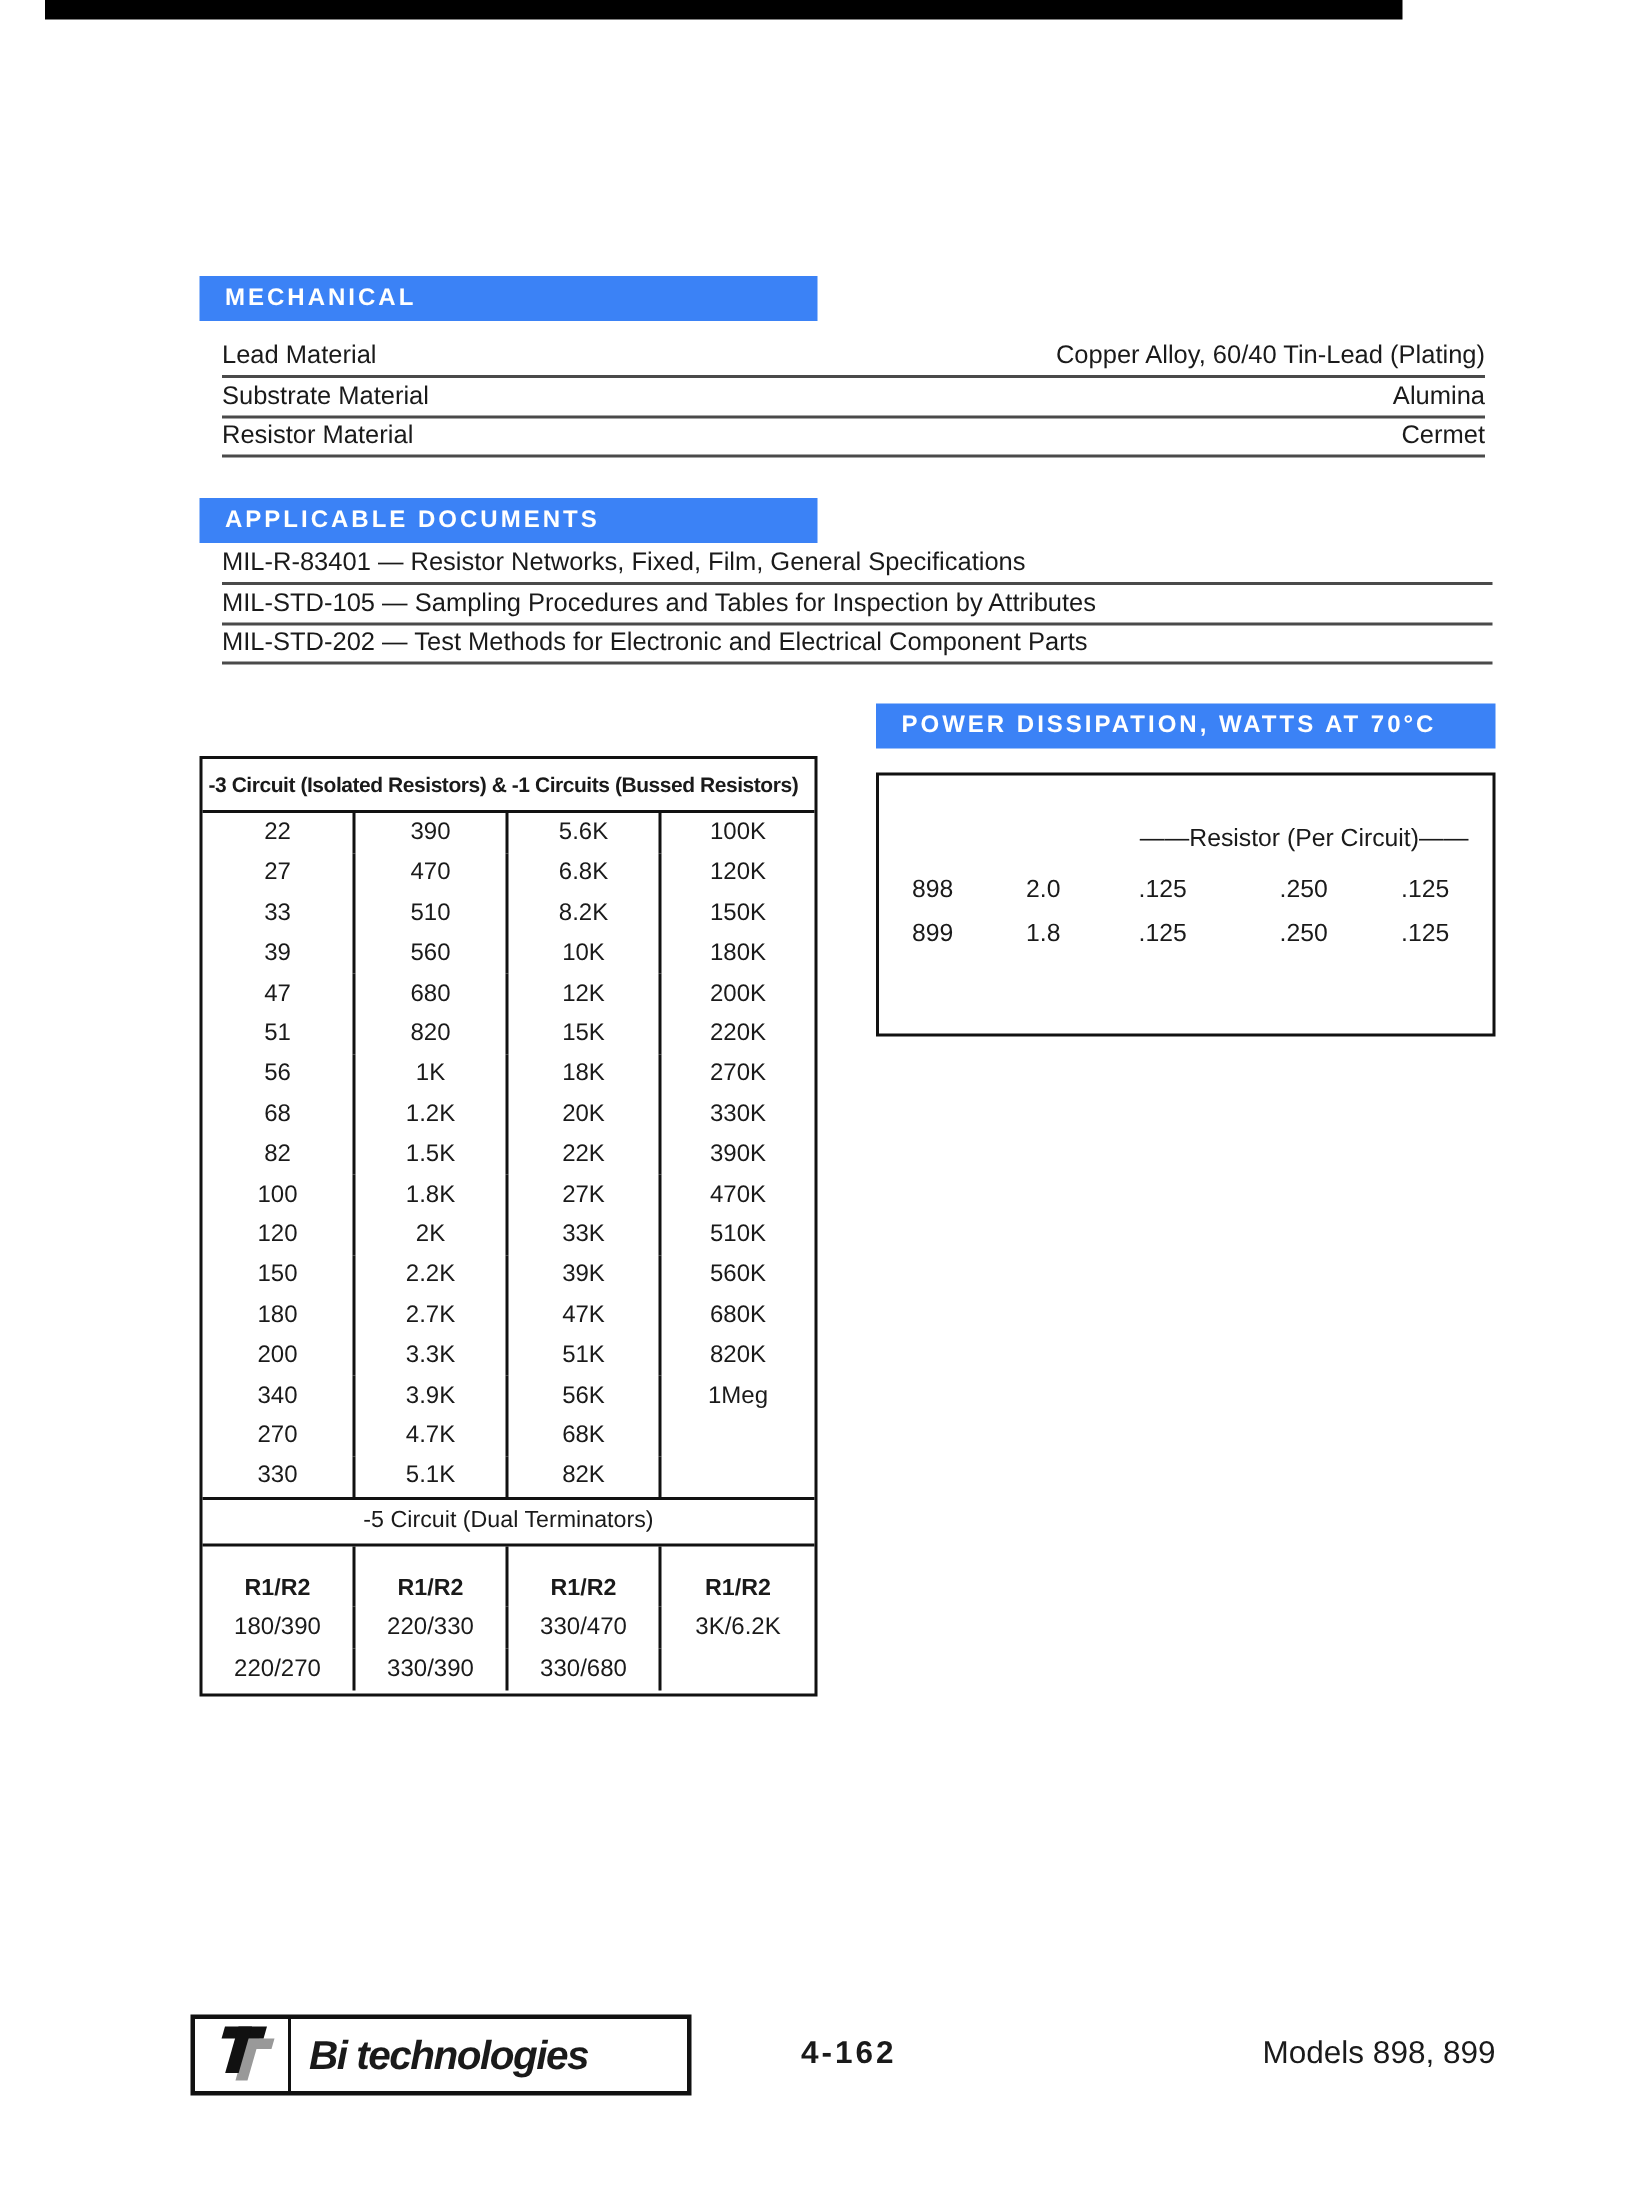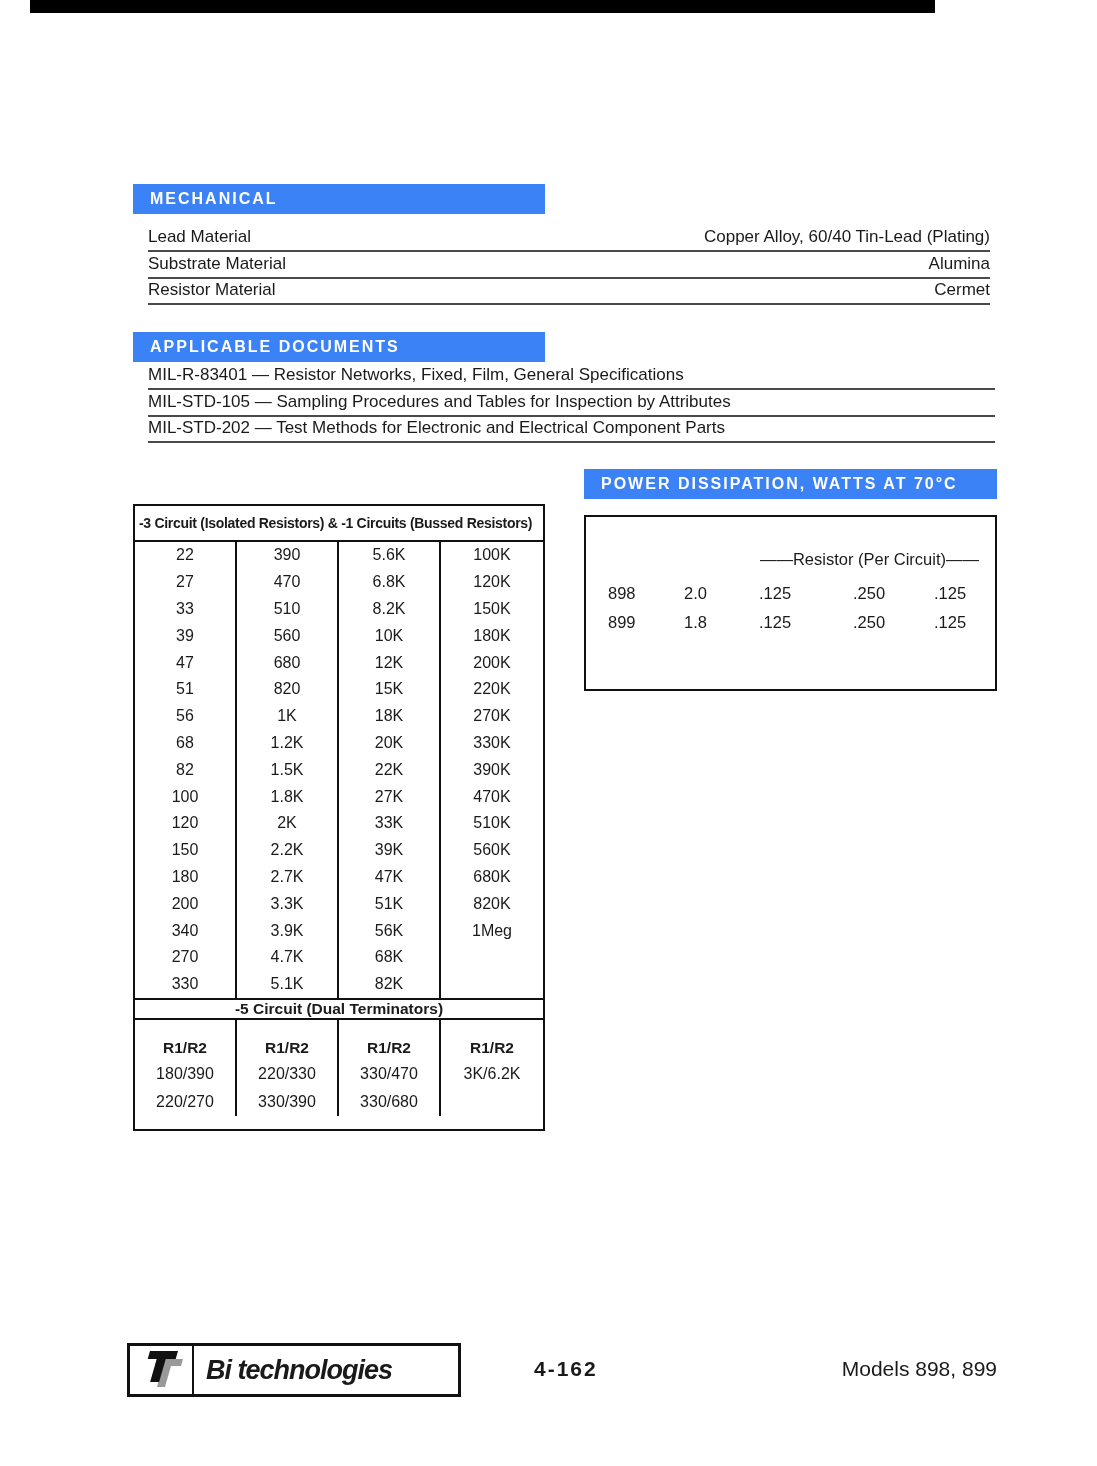--- a/index.html
+++ b/index.html
@@ -39,22 +39,22 @@
   .grid4 { display:grid; grid-template-columns:repeat(4,1fr); }
   .res-body { grid-auto-rows:26.8px; }
   .res-body .cell, .res-dual-cols .cell, .res-dual-rows .cell {
     display:flex; align-items:center; justify-content:center;
     border-right:2px solid #111; font-size:16px;
   }
   .res-body .cell:nth-child(4n),
   .res-dual-cols .cell:nth-child(4n),
   .res-dual-rows .cell:nth-child(4n) { border-right:none; }
   .res-dual-header {
-    border-top:2px solid #111; border-bottom:2px solid #111; height:22px; flex:none;
-    display:flex; align-items:center; justify-content:center; font-weight:bold; font-size:15.5px;
+    border-top:2px solid #111; border-bottom:2px solid #111; height:33px; flex:none;
+    display:flex; align-items:center; justify-content:center; font-weight:normal; font-size:15.5px;
   }
   .res-dual-cols { height:40px; }
   .res-dual-cols .cell { align-items:flex-end; padding-bottom:3px; font-weight:bold; font-size:15.5px; }
   .res-dual-rows { grid-template-rows:28px 28px; flex:1; }
 
   .power-box {
     position:absolute; left:584px; top:515px; width:413px; height:176px;
     border:2.5px solid #111; padding-top:33px;
   }
   .power-span-header { text-align:right; padding-right:16px; font-size:16.5px; height:26px; white-space:nowrap; }

